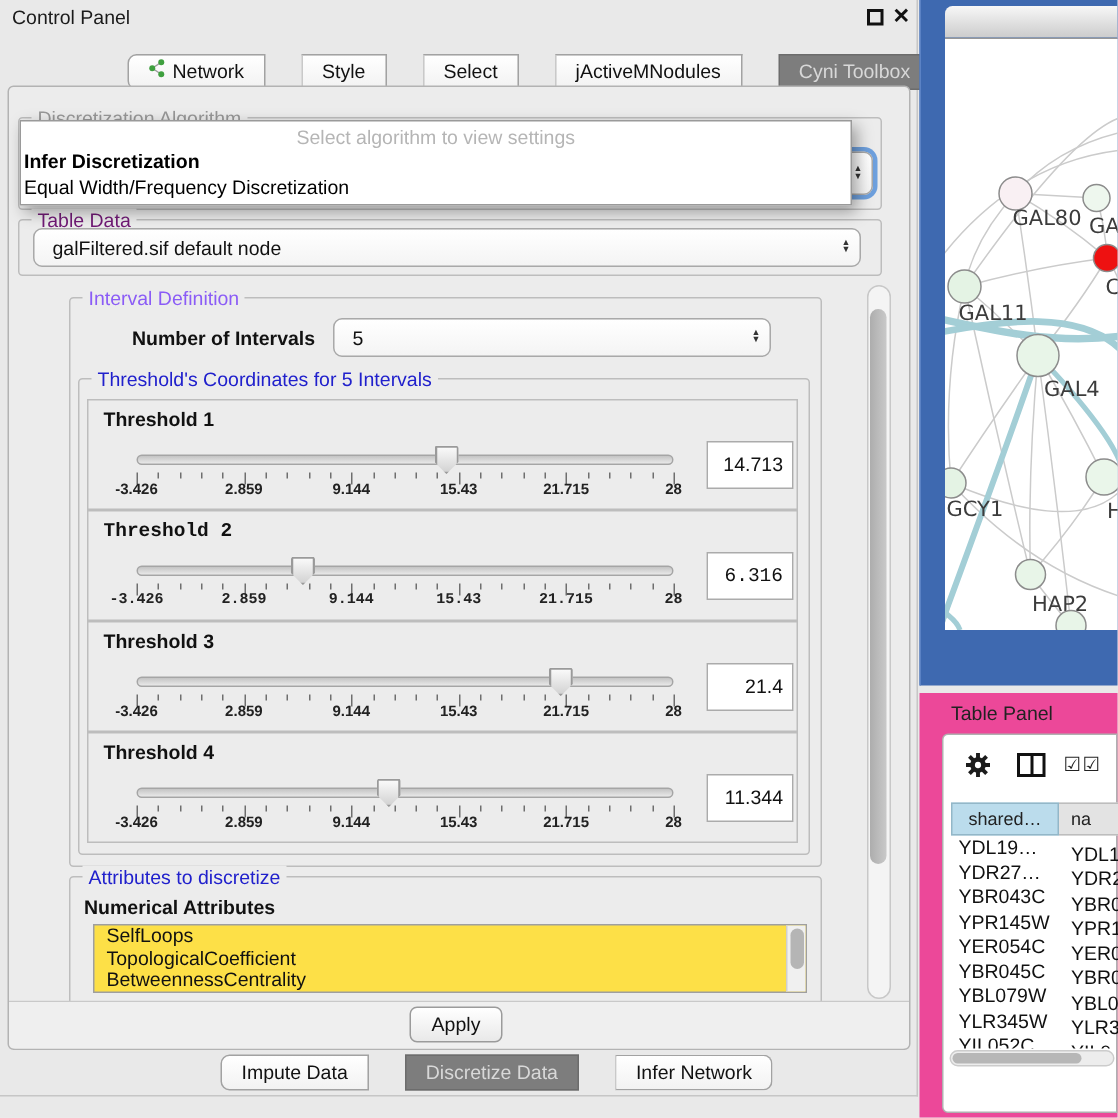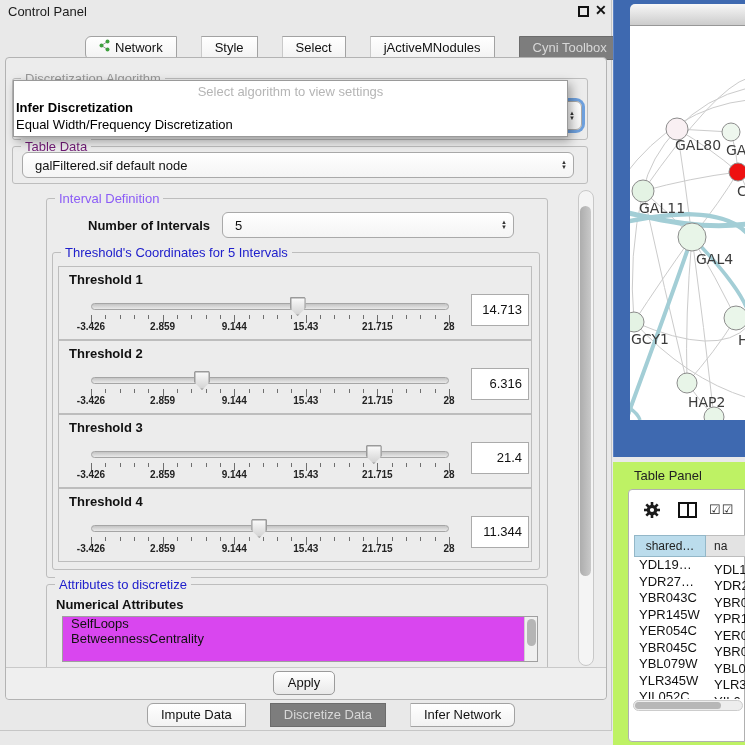--- a/index.html
+++ b/index.html
@@ -61,21 +61,21 @@
                      clip-path:polygon(6% 0%,94% 0%,100% 8%,100% 58%,50% 100%,0% 58%,0% 8%);
                      box-shadow:inset 0 0 0 1.5px #9a9a9a; }
   .tpanel .tick { position:absolute; width:1px; background:#6e6e6e; }
   .tpanel .t-ticklabel { position:absolute; top:54px; transform:translateX(-50%); font-size:10px;
                          font-weight:bold; color:#222; white-space:nowrap; }
   .tpanel .t-value { position:absolute; left:412px; top:27px; width:58px; height:32px; background:#fff;
                      border:1px solid #ababab; font-size:13px; color:#111; text-align:right;
                      line-height:30px; padding-right:6px; }
 
   
-  #attr-list { position:absolute; left:62px; top:616px; width:476px; height:46px; background:#d946ef;
+  #attr-list { position:absolute; left:62px; top:616px; width:476px; height:46px; background:#fde047;
                border:1px solid #9f9f9f; overflow:hidden; }
   #attr-list .li { font-size:13px; color:#111; padding-left:8px; height:14.5px; line-height:14.5px; white-space:nowrap; }
   #attr-scroll { position:absolute; left:524px; top:617px; width:13px; height:44px; background:#f0f0f0;
                  border-left:1px solid #cfcfcf; }
   #attr-thumb { position:absolute; left:1.5px; top:2px; width:9px; height:27px; background:#b5b5b5; border-radius:5px; }
 
   
   #main-scroll { position:absolute; left:578px; top:190px; width:16px; height:476px; background:#f4f4f4;
                  border:1px solid #c8c8c8; border-radius:8px; }
   #main-thumb { position:absolute; left:1px; top:15px; width:11px; height:370px; border-radius:6px;
@@ -95,21 +95,21 @@
                   background:linear-gradient(#f7f7f7,#cccccc); border-radius:5px 0 0 0;
                   border-bottom:1px solid #979797; }
   .light { position:absolute; top:4px; width:13px; height:13px; border-radius:50%; }
   #net-canvas { position:absolute; left:630px; top:26px; width:115px; height:394px; background:#ffffff; }
   #net-canvas svg text { font-family:"DejaVu Sans", sans-serif; font-size:14px; fill:#3c3c3c; }
   #net-canvas svg .e-thin  { stroke:#cbcbcb; stroke-width:1; fill:none; }
   #net-canvas svg .e-thick { stroke:#a3ced6; fill:none; }
   #net-canvas svg circle.node { stroke:#8c8c8c; stroke-width:1; }
 
   
-  #table-panel { position:absolute; left:613px; top:462px; width:132px; height:283px; background:#bef264; }
+  #table-panel { position:absolute; left:613px; top:462px; width:132px; height:283px; background:#ec4899; }
   #tp-title { position:absolute; left:21px; top:6px; font-size:13px; color:#222; }
   #tp-inner { position:absolute; left:15px; top:27px; width:117px; height:253px; background:#fff;
               border:1px solid #b0b0b0; border-radius:4px 0 0 4px; }
   #tp-colicon { position:absolute; left:65px; top:40px; width:19px; height:16px; background:#fff; border:2px solid #111; }
   #tp-colicon::after { content:""; position:absolute; left:7px; top:0; width:2px; height:12px; background:#111; }
   #tp-checks { position:absolute; left:96px; top:40px; font-size:13px; color:#222; letter-spacing:1px; }
   .thead { position:absolute; top:73px; height:22px; font-size:12px; color:#222; text-align:center;
            line-height:21px; overflow:hidden; white-space:nowrap; }
   #th-1 { left:21px; width:72px; background:#bbdcec; border:1px solid #93b7c8; }
   #th-2 { left:93px; width:52px; background:#e3e3e3; border:1px solid #bdbdbd; border-left:none; text-align:left; padding-left:8px; }
@@ -222,21 +222,21 @@
         <div class="tick" style="left: 390px; top: 48px; height: 8px;"></div>
         <div class="t-ticklabel" style="left: 32px;">-3.426</div>
         <div class="t-ticklabel" style="left: 103.6px;">2.859</div>
         <div class="t-ticklabel" style="left: 175.2px;">9.144</div>
         <div class="t-ticklabel" style="left: 246.8px;">15.43</div>
         <div class="t-ticklabel" style="left: 318.4px;">21.715</div>
         <div class="t-ticklabel" style="left: 390px;">28</div>
         <div class="t-thumb" style="left: 230.637px;"></div>
         <div class="t-value">14.713</div>
       </div>
-      <div class="tpanel" style="top: 340px;">
+      <div class="tpanel" style="top: 340px; font-family: Liberation Mono, monospace;">
         <div class="t-label">Threshold 2</div>
         <div class="t-track"></div>
         <div class="tick" style="left: 32px; top: 48px; height: 8px;"></div>
         <div class="tick" style="left: 46.32px; top: 48px; height: 4px;"></div>
         <div class="tick" style="left: 60.64px; top: 48px; height: 4px;"></div>
         <div class="tick" style="left: 74.96px; top: 48px; height: 4px;"></div>
         <div class="tick" style="left: 89.28px; top: 48px; height: 4px;"></div>
         <div class="tick" style="left: 103.6px; top: 48px; height: 8px;"></div>
         <div class="tick" style="left: 117.92px; top: 48px; height: 4px;"></div>
         <div class="tick" style="left: 132.24px; top: 48px; height: 4px;"></div>
@@ -344,20 +344,21 @@
         <div class="t-value">11.344</div>
       </div>
     </div>
 
   <div class="group" style="left:46px; top:584px; width:502px; height:86px;">
     <span class="group-title gt-blue">Attributes to discretize</span>
   </div>
   <div class="abs" style="left:56px; top:597px; font-size:13px; font-weight:bold; color:#111;">Numerical Attributes</div>
   <div id="attr-list">
       <div class="li">SelfLoops</div>
+      <div class="li">TopologicalCoefficient</div>
       <div class="li">BetweennessCentrality</div>
     </div>
   <div id="attr-scroll">
     <div id="attr-thumb"></div>
   </div>
 
   <div id="main-scroll">
     <div id="main-thumb"></div>
   </div>
 

